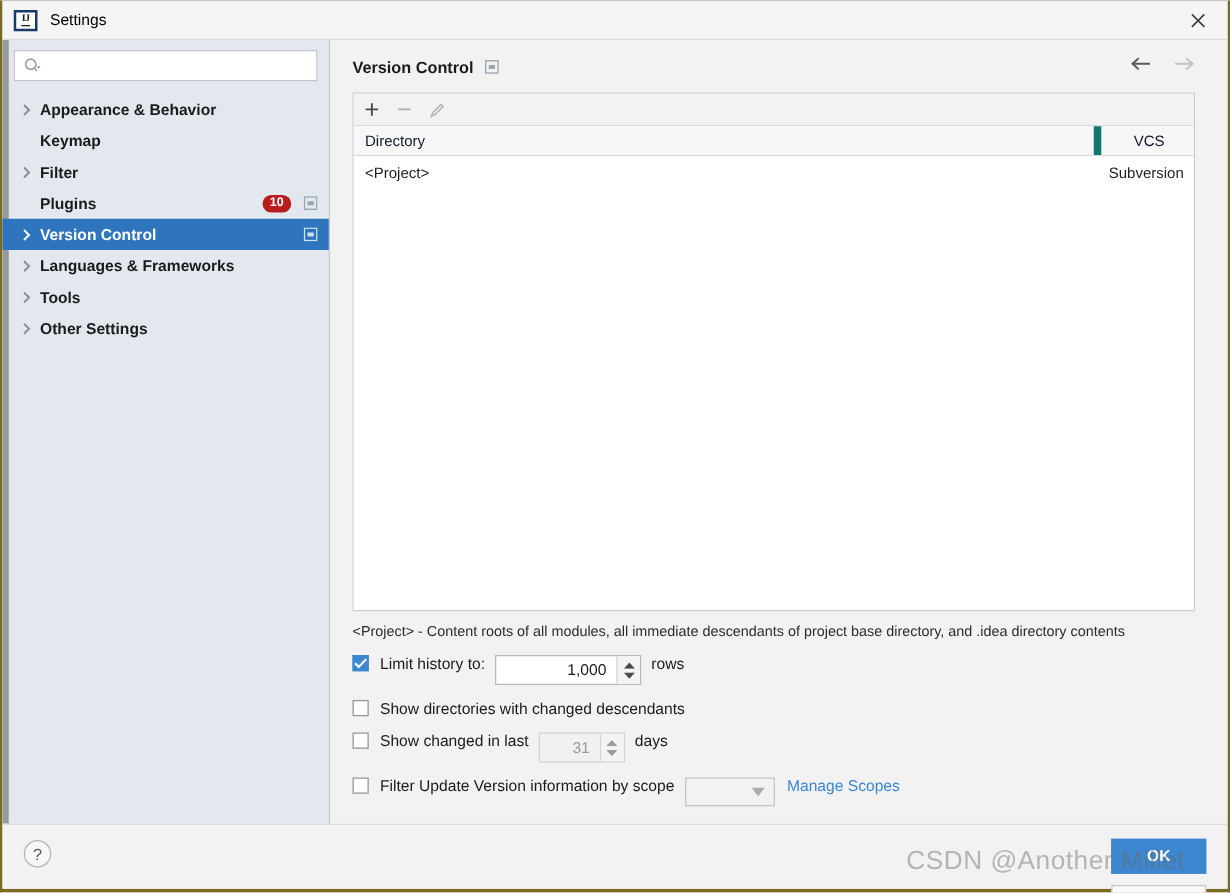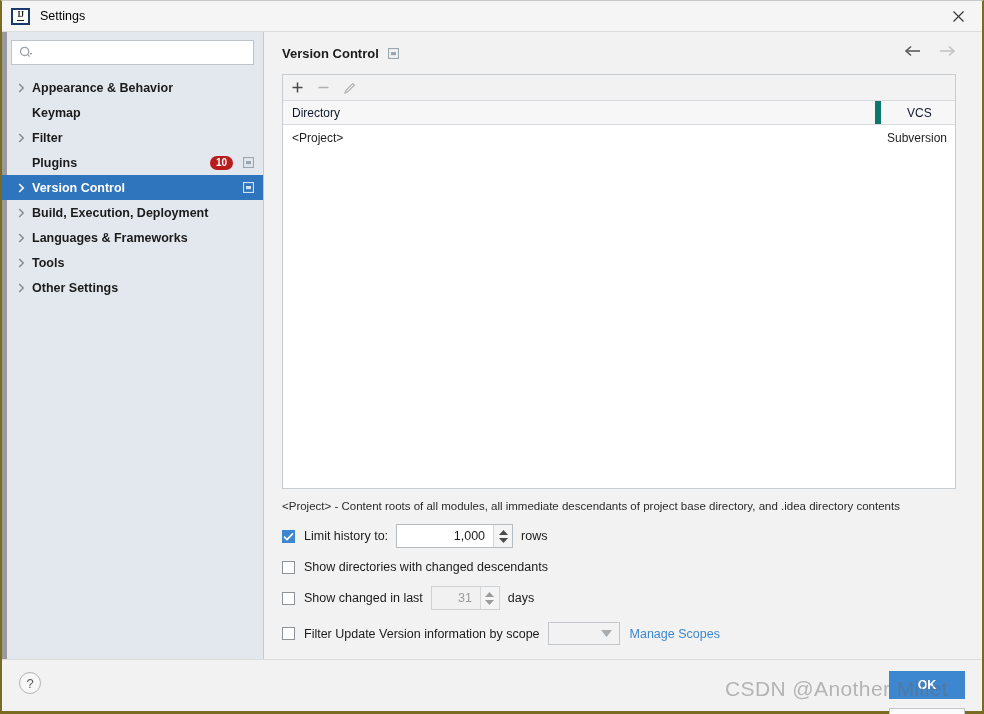--- a/index.html
+++ b/index.html
@@ -188,21 +188,21 @@
   .t-row .c-dir { flex: 1; padding-left: 9px; }
   .t-row .c-vcs { width: 80px; padding-left: 0; text-align: right; padding-right: 8px; }
 
   
   #hint {
     margin-top: 11px;
     font-size: 11.5px;
     color: #2b2b2b;
   }
   .opt-row {
-    display: flex; align-items: center;
+    display: flex; 
     margin-top: 12px;
     font-size: 12.5px;
     color: #1b1b1b;
   }
   .cb {
     width: 13px; height: 13px;
     border: 1px solid #8d9399;
     background: #ffffff;
     flex: none;
     margin-right: 9px;
@@ -389,28 +389,20 @@
                 <rect x="0.5" y="0.5" width="10" height="10" fill="none" stroke="#cfe1f2" stroke-width="1.2"></rect>
                 <rect x="3" y="4" width="5" height="3.2" fill="#cfe1f2"></rect>
               </svg></span>
           </div>
           <div class="tree-item">
             <span class="arrow">
               <svg width="7" height="10" viewBox="0 0 7 10">
                 <polyline points="1.2,1 5.2,5 1.2,9" fill="none" stroke="#8a8f94" stroke-width="1.6"></polyline>
               </svg>
             </span>
-            <span class="tree-label">Build, Execution, Deployment</span>
-          </div>
-          <div class="tree-item">
-            <span class="arrow">
-              <svg width="7" height="10" viewBox="0 0 7 10">
-                <polyline points="1.2,1 5.2,5 1.2,9" fill="none" stroke="#8a8f94" stroke-width="1.6"></polyline>
-              </svg>
-            </span>
             <span class="tree-label">Languages &amp; Frameworks</span>
           </div>
           <div class="tree-item">
             <span class="arrow">
               <svg width="7" height="10" viewBox="0 0 7 10">
                 <polyline points="1.2,1 5.2,5 1.2,9" fill="none" stroke="#8a8f94" stroke-width="1.6"></polyline>
               </svg>
             </span>
             <span class="tree-label">Tools</span>
           </div>

